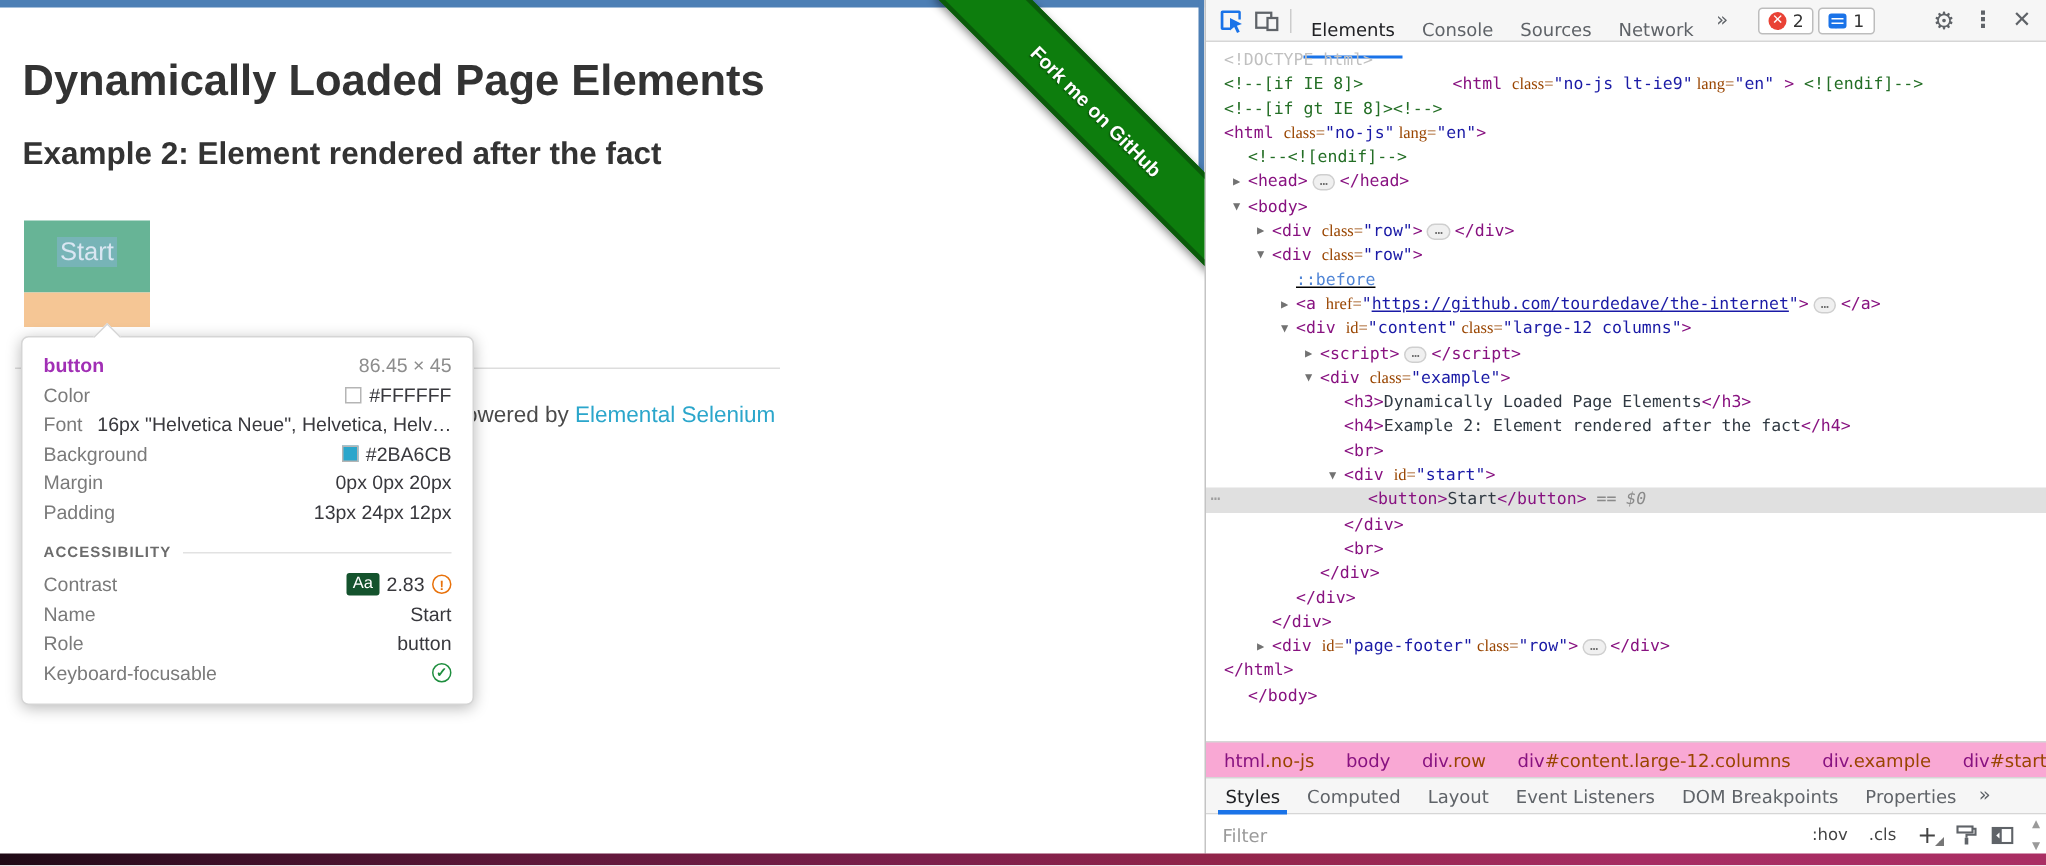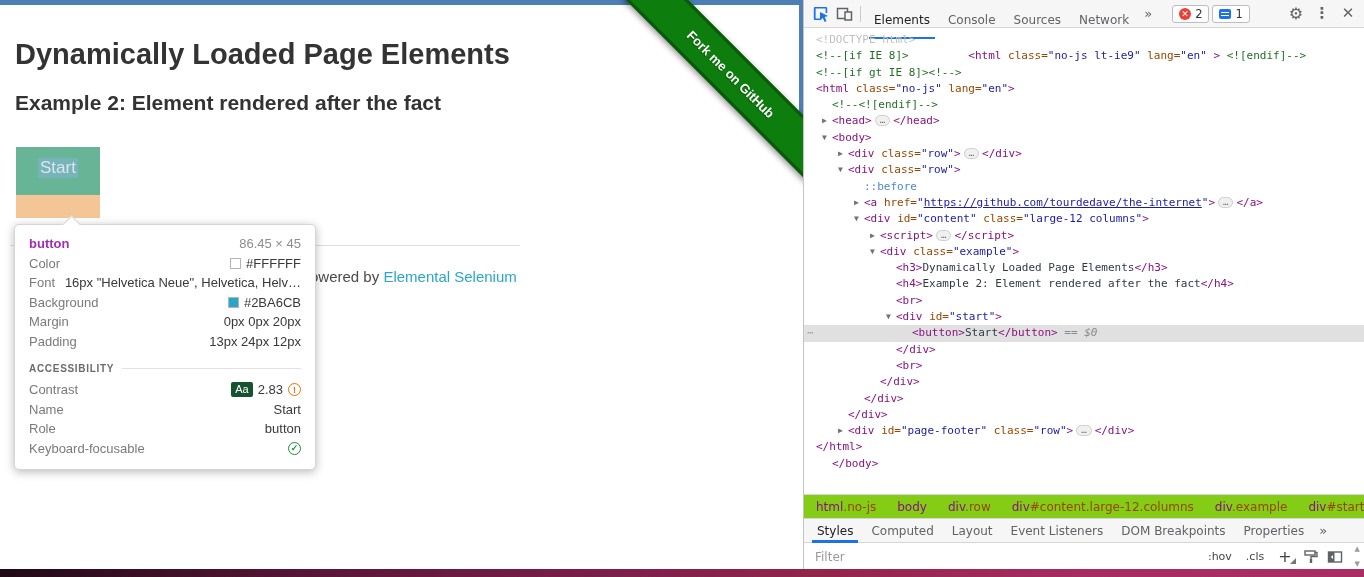--- a/index.html
+++ b/index.html
@@ -75,31 +75,31 @@
   
   .tree{position:relative;height:462px;padding-top:4px;font-family:"DejaVu Sans Mono",monospace;
         font-size:11px;overflow:hidden;}
   .tl{position:relative;height:16.3px;line-height:16.3px;white-space:pre;}
   .tl.sel{background:#e0e0e0;}
   .arr{position:absolute;font-size:8px;color:#727272;top:0;}
   .gut{position:absolute;left:3px;color:#9e9e9e;}
   .tk-doctype{color:#c0c0c0;}
   .tk-comment{color:#236e25;}
   .tk-tag{color:#881280;}
-  .tk-attr{color:#994500;}
+  .tk-attr{color:#994500;font-family:Liberation Serif, serif;}
   .tk-val{color:#1a1aa6;}
   .tk-link{color:#1a1aa6;text-decoration:underline;}
   .tk-text{color:#303942;}
   .tk-pseudo{color:#5085d6;}
   .tk-anno{color:#8a8a8a;font-style:italic;}
   .tk-ellipsis{display:inline-block;background:#f0f0f0;border:1px solid #cfcfcf;border-radius:7px;
        color:#6e6e6e;font-size:9px;line-height:9px;padding:0 4px;margin:0 3px;vertical-align:1px;}
 
   
-  .crumbs{height:23px;background:#84cc16;border-top:1px solid #d6d6d6;display:flex;align-items:center;
+  .crumbs{height:23px;background:#f9a8d4;border-top:1px solid #d6d6d6;display:flex;align-items:center;
        padding:0 9px;gap:15px;font-size:12px;overflow:hidden;}
   .crumb{cursor:pointer;white-space:nowrap;padding:1px 3px;border-radius:2px;}
   .bc-tag{color:#881280;}
   .bc-mod{color:#994500;}
 
   
   .styles-tabs{height:25px;background:#f6f6f6;border-top:1px solid #d6d6d6;border-bottom:1px solid #d6d6d6;
        display:flex;align-items:center;padding:0 4px;box-sizing:border-box;}
   .st-tab{font-size:12px;color:#5f6368;padding:0 9px;height:24px;display:flex;align-items:center;
        position:relative;cursor:pointer;white-space:nowrap;}
@@ -262,21 +262,21 @@
     <div class="tree" id="dom-tree">
         <div class="tl" style="padding-left: 12px;"><span class="tk-doctype">&lt;!DOCTYPE html&gt;</span></div>
         <div class="tl" style="padding-left: 12px;"><span class="tk-comment">&lt;!--[if IE 8]&gt;         </span><span class="tk-tag">&lt;html </span><span class="tk-attr">class=</span><span class="tk-val">"no-js lt-ie9"</span><span class="tk-attr"> lang=</span><span class="tk-val">"en"</span><span class="tk-tag"> &gt; </span><span class="tk-comment">&lt;![endif]--&gt;</span></div>
         <div class="tl" style="padding-left: 12px;"><span class="tk-comment">&lt;!--[if gt IE 8]&gt;&lt;!--&gt;</span></div>
         <div class="tl" style="padding-left: 12px;"><span class="tk-tag">&lt;html </span><span class="tk-attr">class=</span><span class="tk-val">"no-js"</span><span class="tk-attr"> lang=</span><span class="tk-val">"en"</span><span class="tk-tag">&gt;</span></div>
         <div class="tl" style="padding-left: 28px;"><span class="tk-comment">&lt;!--&lt;![endif]--&gt;</span></div>
         <div class="tl" style="padding-left: 28px;"><span class="arr" style="left: 18px;">▶</span><span class="tk-tag">&lt;head&gt;</span><span class="tk-ellipsis">…</span><span class="tk-tag">&lt;/head&gt;</span></div>
         <div class="tl" style="padding-left: 28px;"><span class="arr" style="left: 18px;">▼</span><span class="tk-tag">&lt;body&gt;</span></div>
         <div class="tl" style="padding-left: 44px;"><span class="arr" style="left: 34px;">▶</span><span class="tk-tag">&lt;div </span><span class="tk-attr">class=</span><span class="tk-val">"row"</span><span class="tk-tag">&gt;</span><span class="tk-ellipsis">…</span><span class="tk-tag">&lt;/div&gt;</span></div>
         <div class="tl" style="padding-left: 44px;"><span class="arr" style="left: 34px;">▼</span><span class="tk-tag">&lt;div </span><span class="tk-attr">class=</span><span class="tk-val">"row"</span><span class="tk-tag">&gt;</span></div>
-        <div class="tl" style="padding-left: 60px;"><span class="tk-pseudo">::before</span></div>
+        <div class="tl" style="padding-left: 60px; text-decoration: underline;"><span class="tk-pseudo">::before</span></div>
         <div class="tl" style="padding-left: 60px;"><span class="arr" style="left: 50px;">▶</span><span class="tk-tag">&lt;a </span><span class="tk-attr">href=</span><span class="tk-val">"</span><span class="tk-link">https://github.com/tourdedave/the-internet</span><span class="tk-val">"</span><span class="tk-tag">&gt;</span><span class="tk-ellipsis">…</span><span class="tk-tag">&lt;/a&gt;</span></div>
         <div class="tl" style="padding-left: 60px;"><span class="arr" style="left: 50px;">▼</span><span class="tk-tag">&lt;div </span><span class="tk-attr">id=</span><span class="tk-val">"content"</span><span class="tk-attr"> class=</span><span class="tk-val">"large-12 columns"</span><span class="tk-tag">&gt;</span></div>
         <div class="tl" style="padding-left: 76px;"><span class="arr" style="left: 66px;">▶</span><span class="tk-tag">&lt;script&gt;</span><span class="tk-ellipsis">…</span><span class="tk-tag">&lt;/script&gt;</span></div>
         <div class="tl" style="padding-left: 76px;"><span class="arr" style="left: 66px;">▼</span><span class="tk-tag">&lt;div </span><span class="tk-attr">class=</span><span class="tk-val">"example"</span><span class="tk-tag">&gt;</span></div>
         <div class="tl" style="padding-left: 92px;"><span class="tk-tag">&lt;h3&gt;</span><span class="tk-text">Dynamically Loaded Page Elements</span><span class="tk-tag">&lt;/h3&gt;</span></div>
         <div class="tl" style="padding-left: 92px;"><span class="tk-tag">&lt;h4&gt;</span><span class="tk-text">Example 2: Element rendered after the fact</span><span class="tk-tag">&lt;/h4&gt;</span></div>
         <div class="tl" style="padding-left: 92px;"><span class="tk-tag">&lt;br&gt;</span></div>
         <div class="tl" style="padding-left: 92px;"><span class="arr" style="left: 82px;">▼</span><span class="tk-tag">&lt;div </span><span class="tk-attr">id=</span><span class="tk-val">"start"</span><span class="tk-tag">&gt;</span></div>
         <div class="tl sel" style="padding-left: 108px;"><span class="gut">⋯</span><span class="tk-tag">&lt;button&gt;</span><span class="tk-text">Start</span><span class="tk-tag">&lt;/button&gt;</span><span class="tk-anno"> == $0</span></div>
         <div class="tl" style="padding-left: 92px;"><span class="tk-tag">&lt;/div&gt;</span></div>

